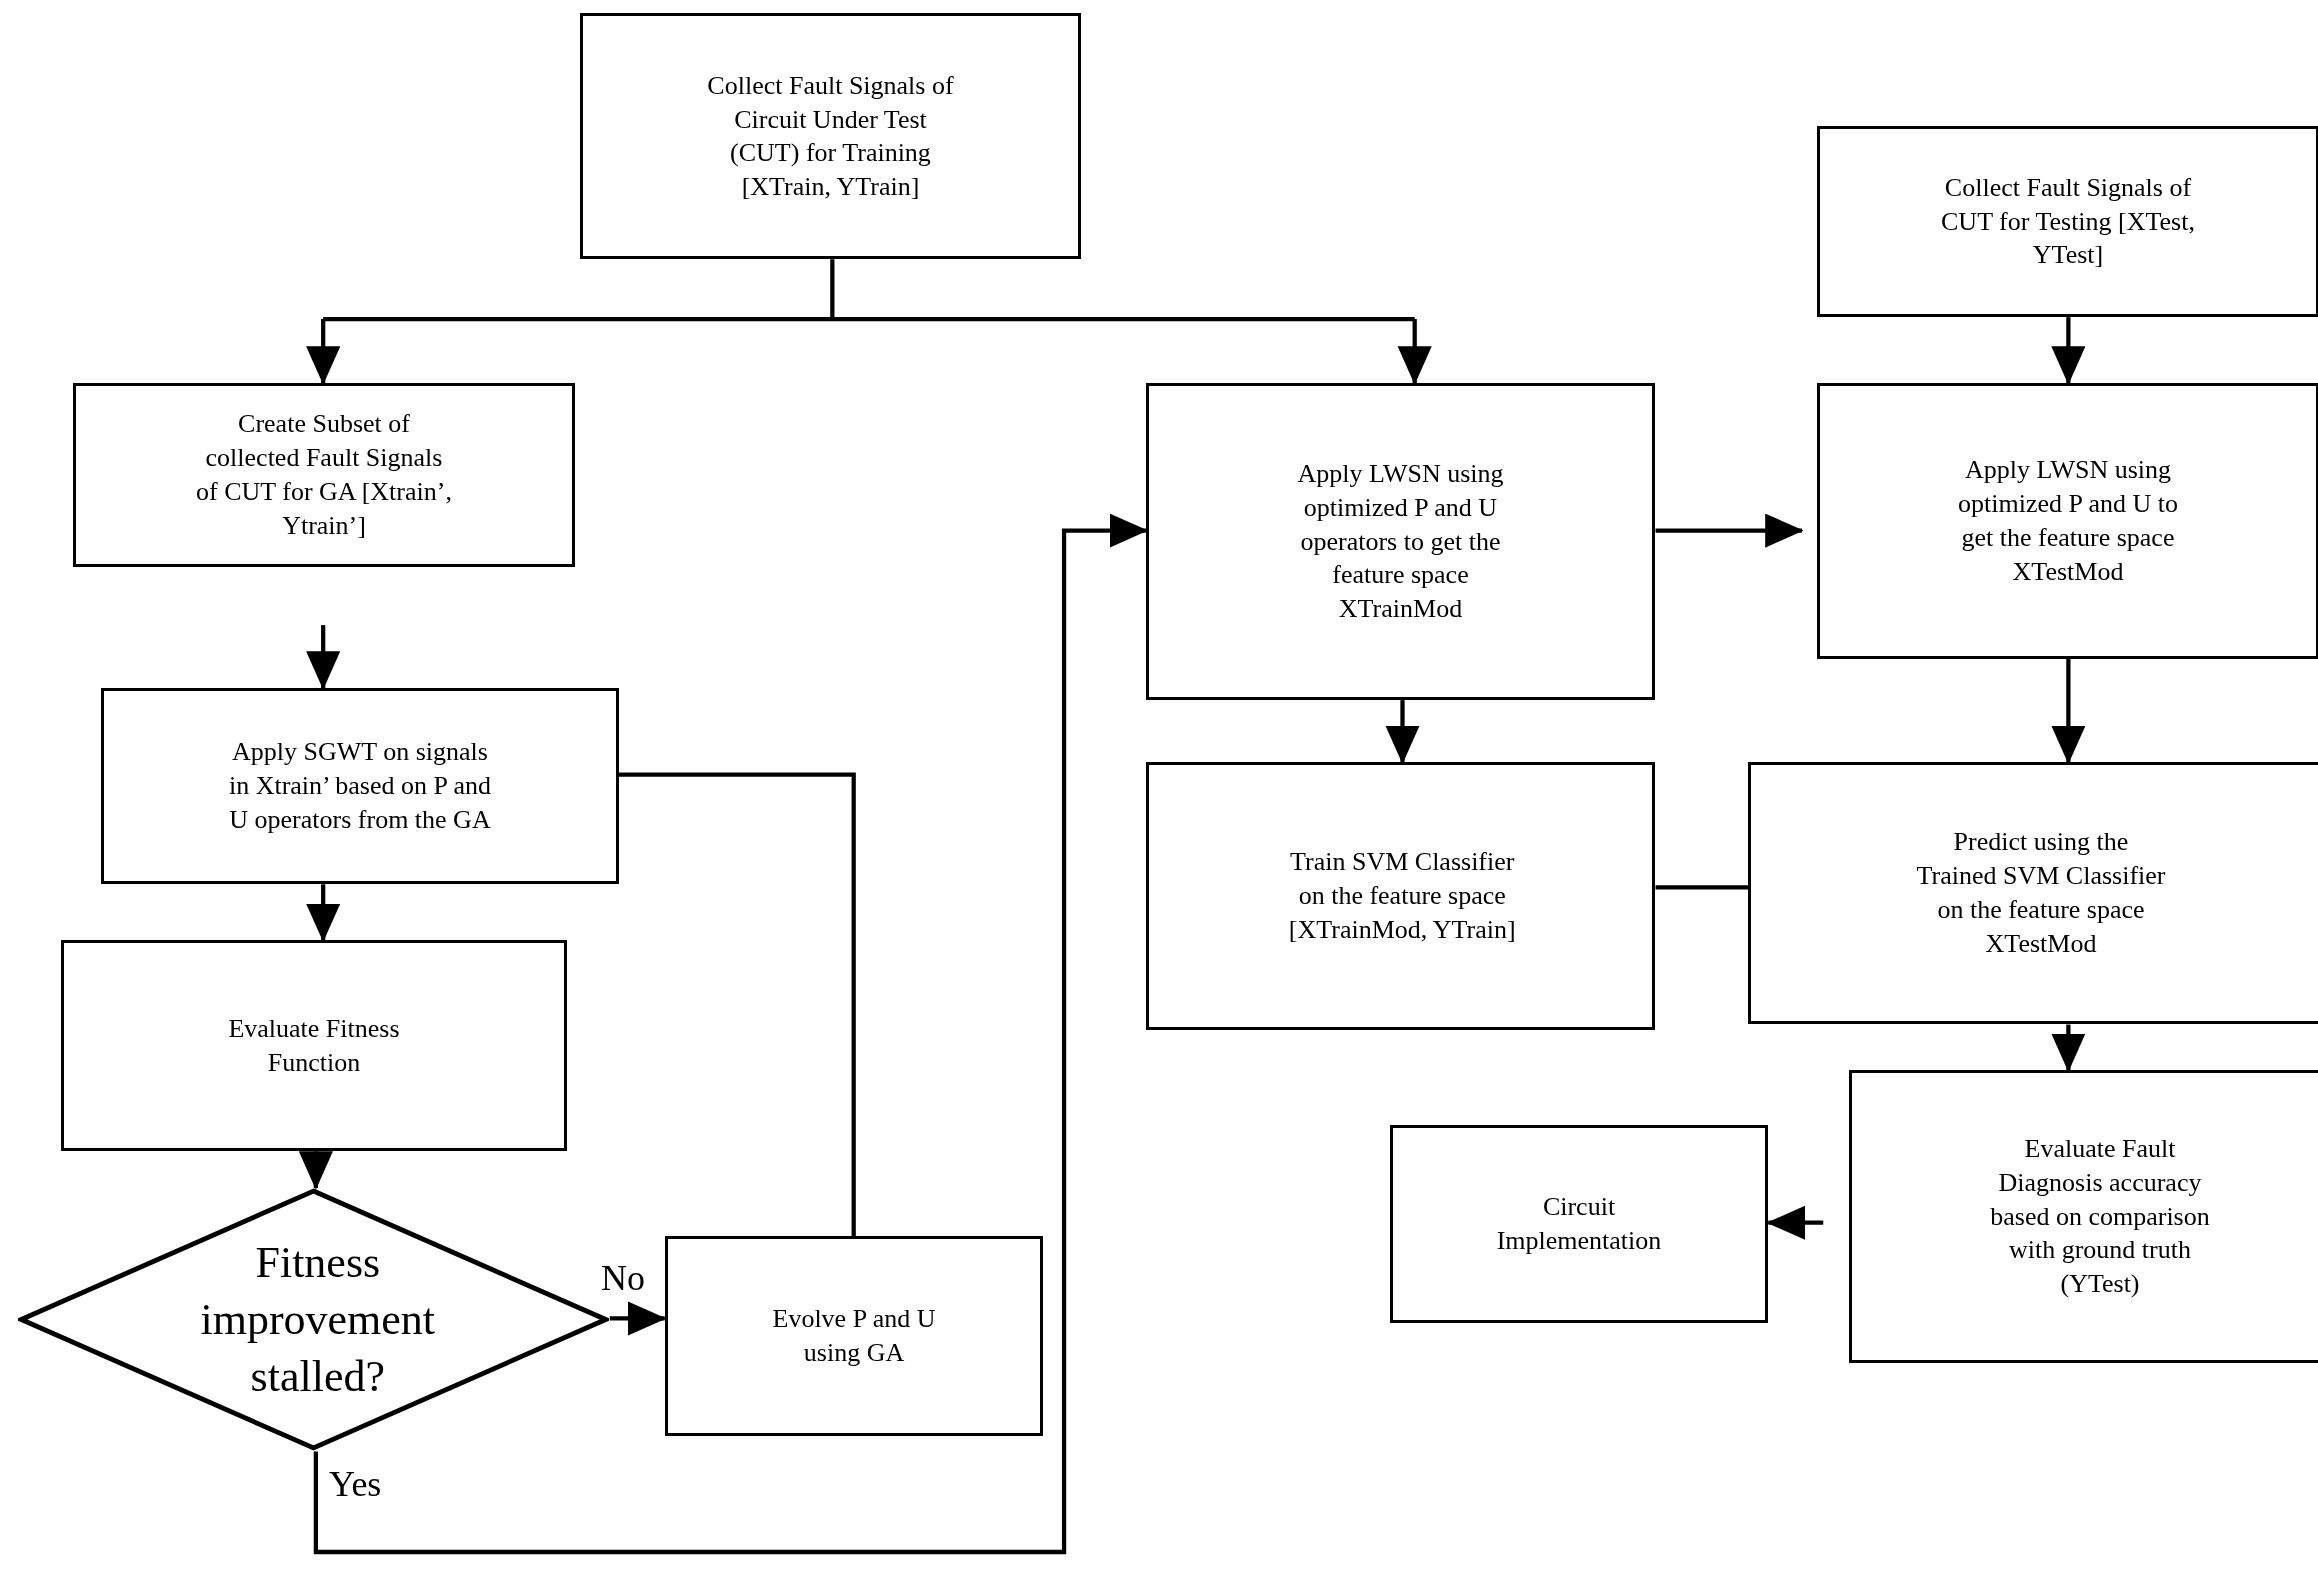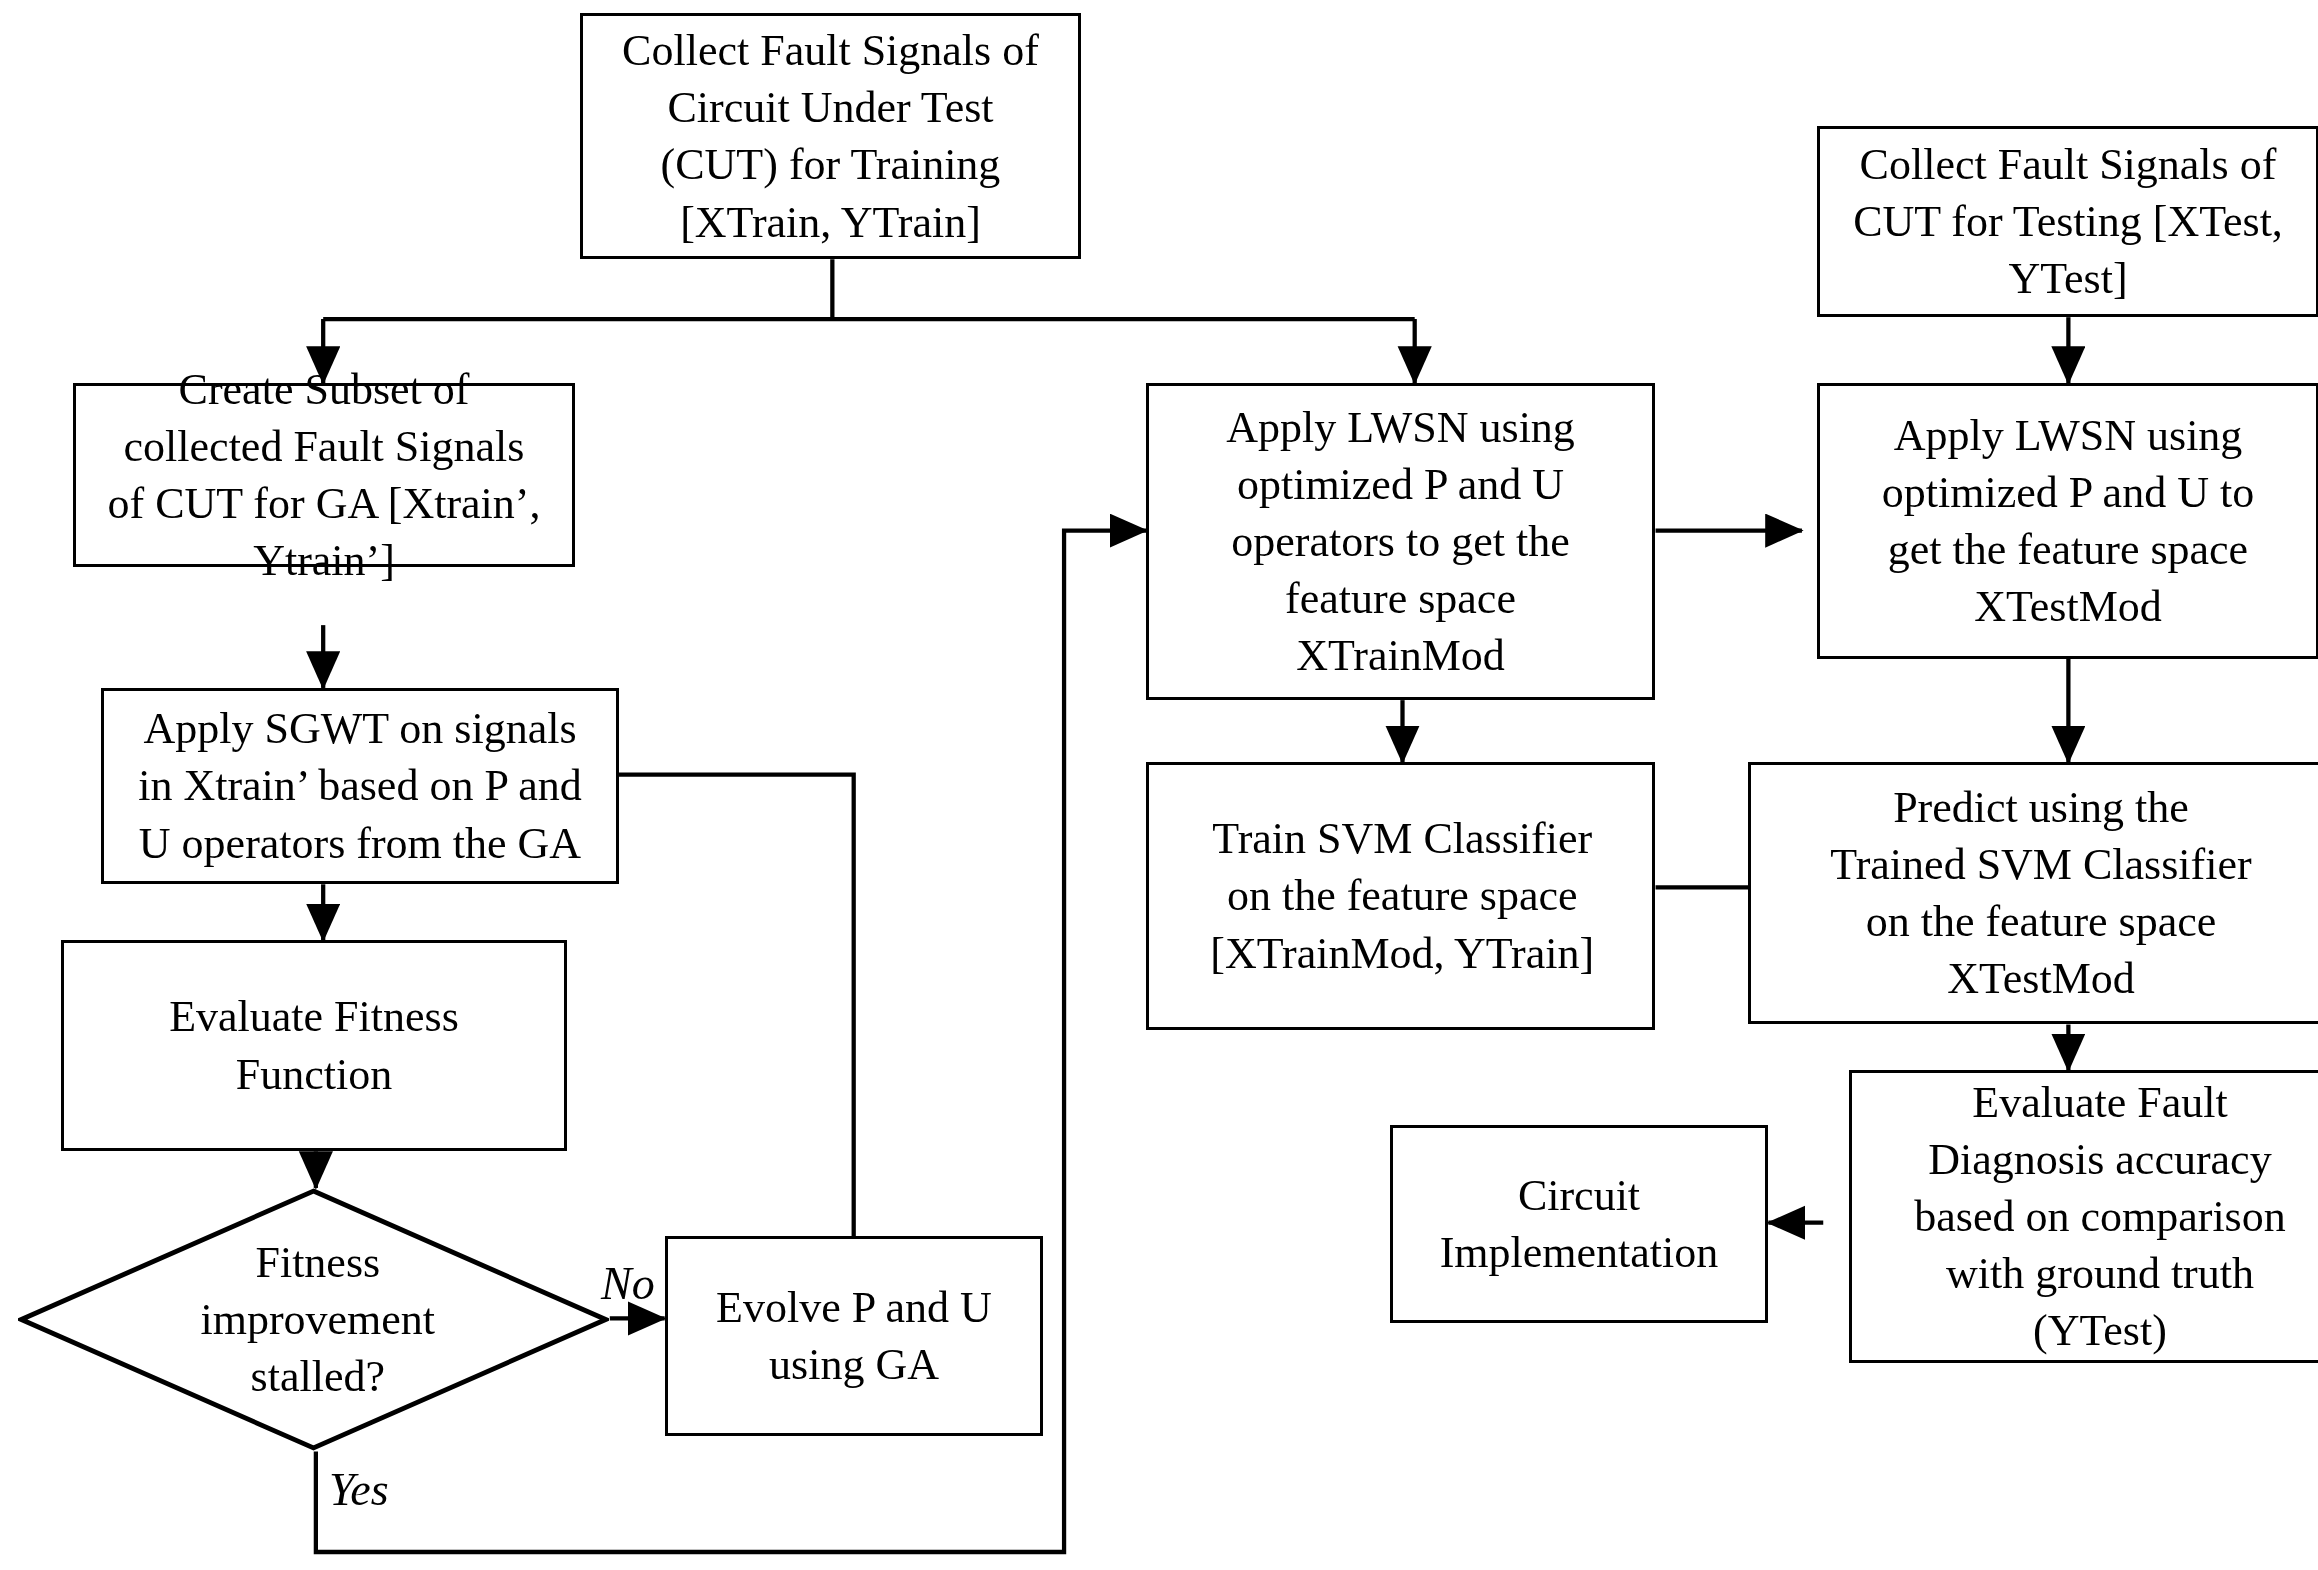--- a/index.html
+++ b/index.html
@@ -18,45 +18,44 @@
     border:3.7px solid #000000;
     background:#ffffff;
     display:flex;
     align-items:center;
     justify-content:center;
     text-align:center;
     color:#000000;
     line-height:1.30;
     padding:3.7px 8.5px;
     white-space:pre-line;
-    font-size:44px;
+    font-size:26px;
     z-index:3;
   }
   .diamond-wrap{
     position:absolute;
     z-index:3;
   }
   .diamond-wrap svg{display:block;}
   .diamond-label{
     position:absolute;
     left:4px; top:0; width:100%; height:100%;
     display:flex; align-items:center; justify-content:center;
     text-align:center;
     white-space:pre-line;
     font-size:44px;
     line-height:1.30;
     color:#000000;
   }
   .edge-label{
     position:absolute;
-    font-size:46px;
+    font-size:36px;
     color:#000000;
     z-index:4;
     background:transparent;
-    font-style:italic;
   }
   #wires{
     position:absolute;
     left:0; top:0;
     width:2319px;
     height:1571px;
     z-index:1;
     pointer-events:none;
   }
 </style>

